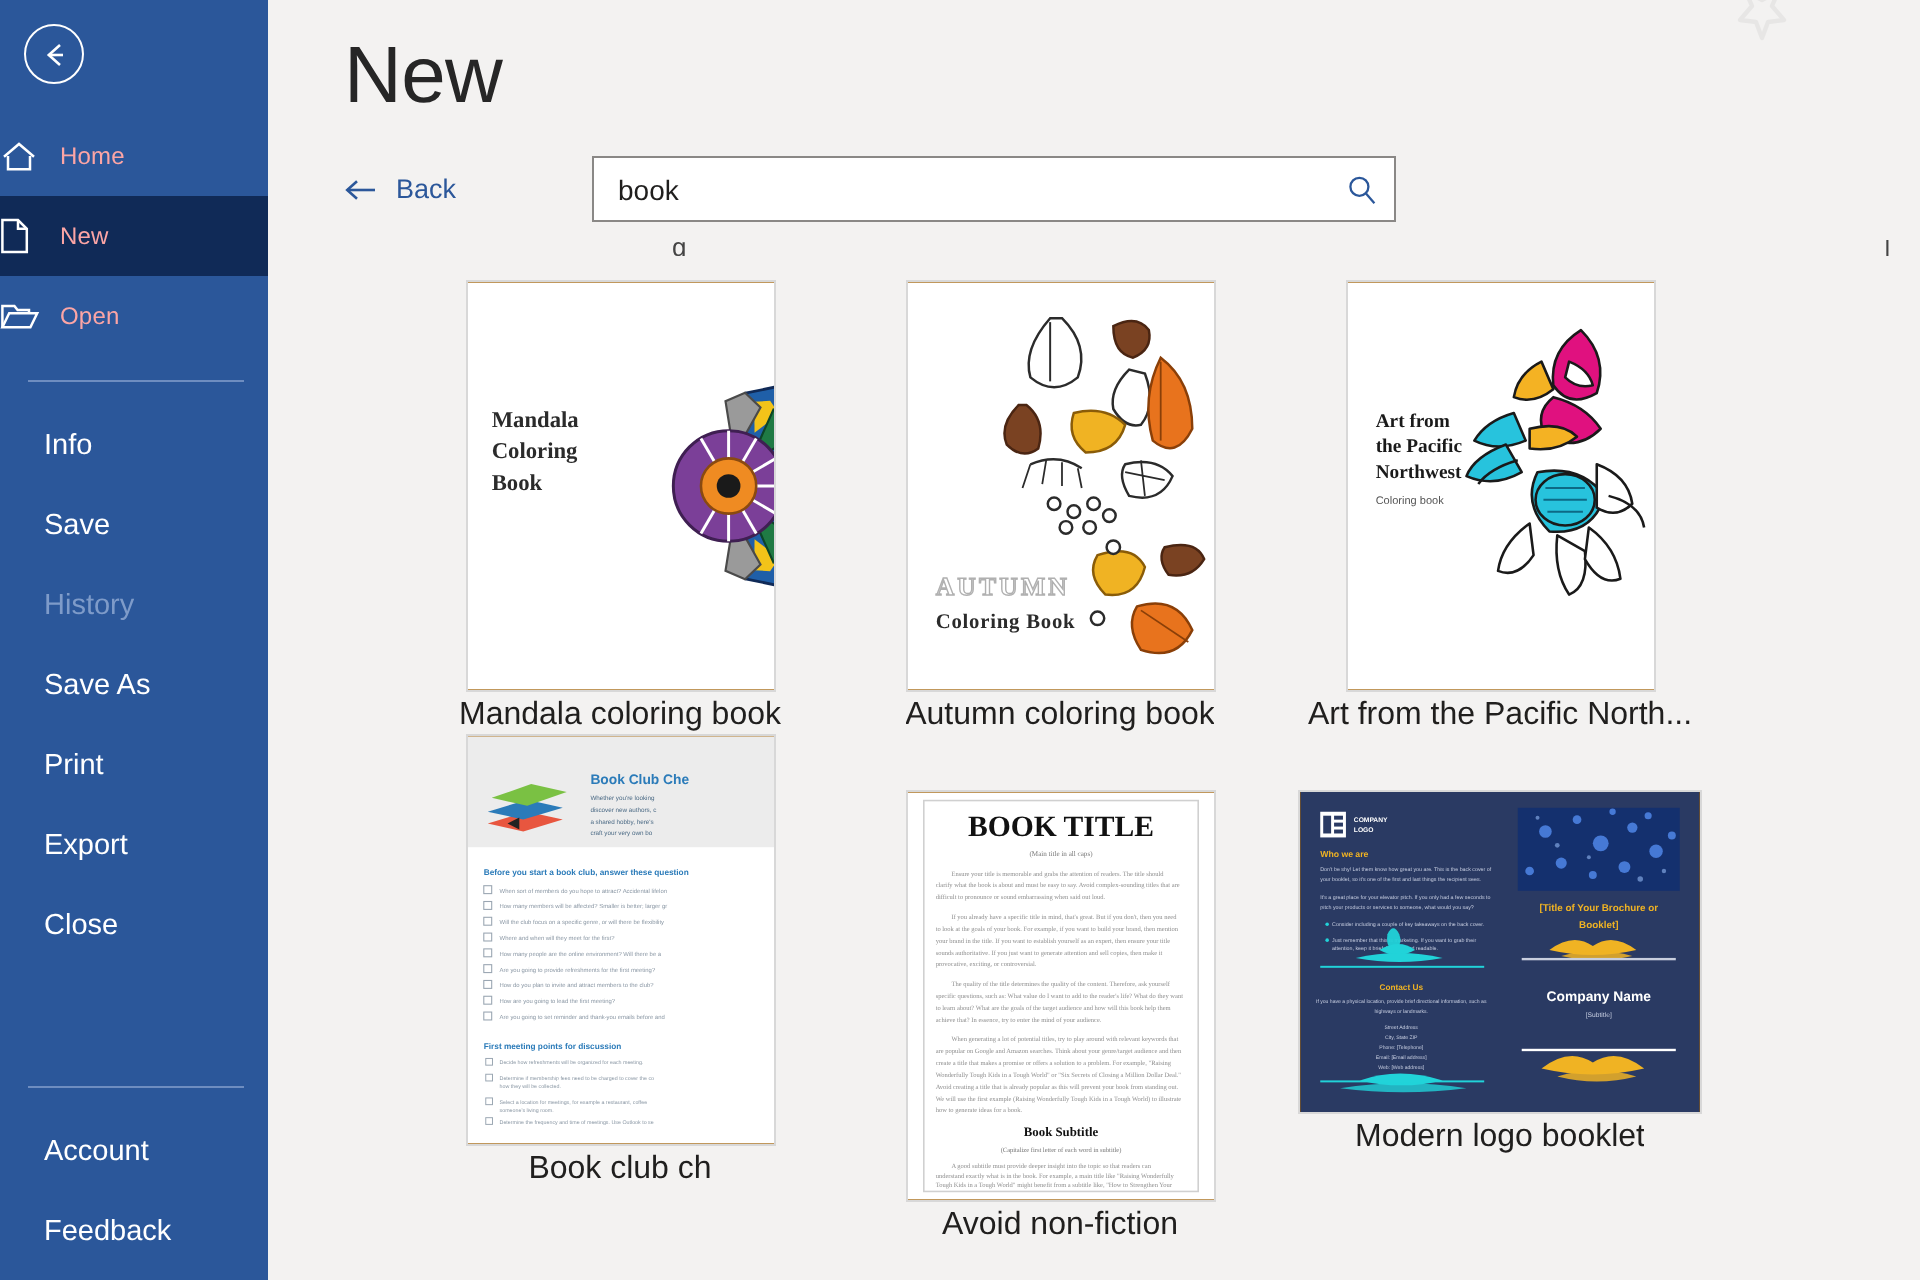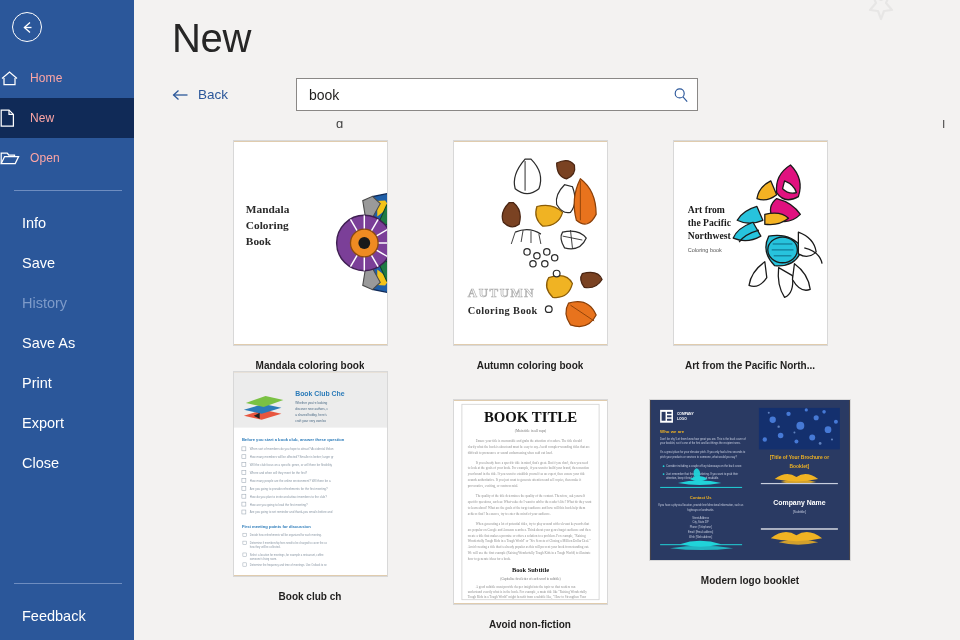--- a/index.html
+++ b/index.html
@@ -134,23 +134,23 @@
     width: 155px;
     background: #a16207;
     border: 1px solid #d8d8d8;
     overflow: hidden;
     position: relative;
     cursor: pointer;
   }
   .thumb-tall { height: 206px; }
   .thumb-wide { width: 202px; height: 162px; }
   .caption {
-    font-size: 10px; color: #201f1e;
-    margin-top: 14px; text-align: center;
-    white-space: nowrap; overflow: hidden; font-weight: bold;
+    font-size: 16px; color: #201f1e;
+    margin-top: 3px; text-align: center;
+    white-space: nowrap; overflow: hidden;
   }
   .row2 { margin-top: 28px; }
 
   .tsvg { display: block; width: 100%; height: 100%; }
 </style>
 </head>
 <body>
 
 <div class="app">
 
@@ -215,20 +215,23 @@
       <div class="nav-sub">
           <span>Export</span>
         </div>
       <div class="nav-sub">
           <span>Close</span>
         </div>
     </div>
 
     <div class="nav-bottom">
       <div class="divider"></div>
+      <div class="nav-sub">
+          <span>Account</span>
+        </div>
       <div class="nav-sub">
           <span>Feedback</span>
         </div>
     </div>
   </div>
 
   <div class="main">
 
     <svg class="ghost-glyph" viewBox="0 0 34 30">
       <path d="M6 16 L12 9 L9 2 L17 6 L25 2 L22 9 L28 16 L20 17 L17 25 L14 17 Z" fill="none" stroke="#c9c9c9" stroke-width="2.2" stroke-linejoin="round"></path>

